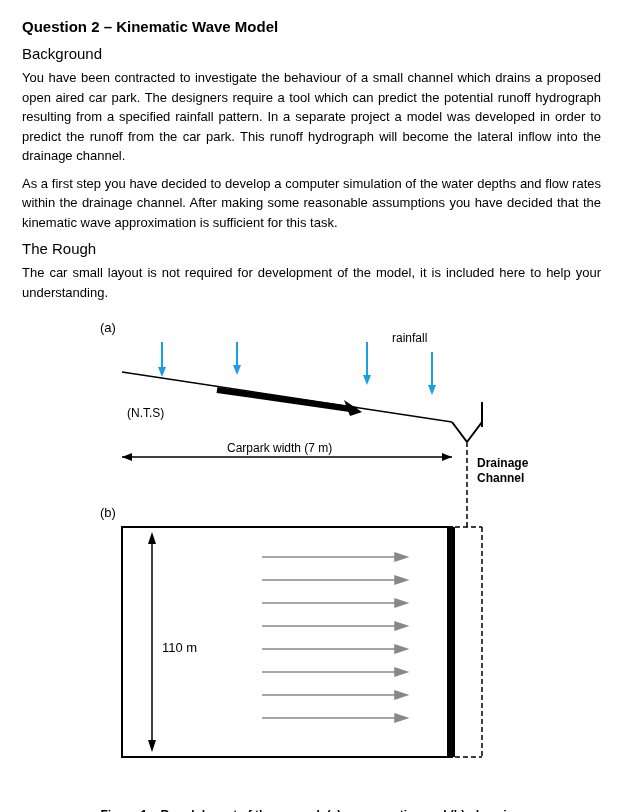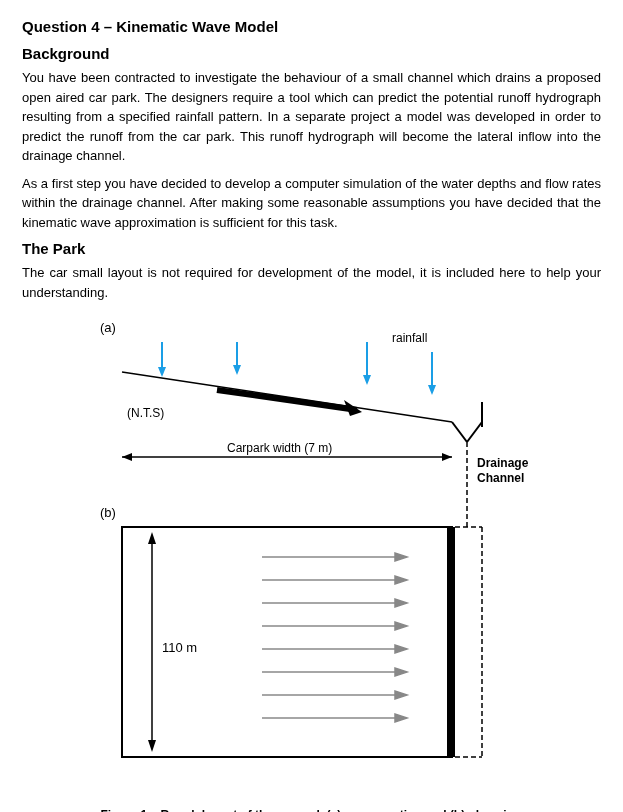--- a/index.html
+++ b/index.html
@@ -13,21 +13,21 @@
       padding: 18px 22px 18px 22px;
     }
     h1.question-title {
       font-size: 15px;
       font-weight: bold;
       margin-bottom: 10px;
       border-bottom: none;
     }
     h2.section-title {
       font-size: 15px;
-      font-weight: bold;
+      font-weight: normal;
       margin-bottom: 6px;
     }
     p.body-text {
       text-align: justify;
       line-height: 1.5;
       margin-bottom: 8px;
     }
     .figure-container {
       width: 100%;
       margin-top: 10px;
@@ -41,27 +41,27 @@
       text-align: center;
       margin-top: 6px;
     }
     svg {
       display: block;
     }
   </style>
 </head>
 <body>
 
-<h1 class="question-title">Question 4 – Kinematic Wave Model</h1>
+<h1 class="question-title">Question 2 – Kinematic Wave Model</h1>
 
 <h2 class="section-title">Background</h2>
 <p class="body-text">You have been contracted to investigate the behaviour of a small channel which drains a proposed open aired car park. The designers require a tool which can predict the potential runoff hydrograph resulting from a specified rainfall pattern. In a separate project a model was developed in order to predict the runoff from the car park. This runoff hydrograph will become the lateral inflow into the drainage channel.</p>
 <p class="body-text">As a first step you have decided to develop a computer simulation of the water depths and flow rates within the drainage channel. After making some reasonable assumptions you have decided that the kinematic wave approximation is sufficient for this task.</p>
 
-<h2 class="section-title">The Park</h2>
+<h2 class="section-title">The Rough</h2>
 <p class="body-text">The car small layout is not required for development of the model, it is included here to help your understanding.</p>
 
 <div class="figure-container">
   <svg width="500" height="490">
 
     <text x="38" y="20" font-family="Arial" font-size="13">(a)</text>
 
     <line x1="60" y1="60" x2="390" y2="110" stroke="#000" stroke-width="1.5"></line>
 
     <line x1="100" y1="30" x2="100" y2="60" stroke="#1a9ee6" stroke-width="2"></line>

